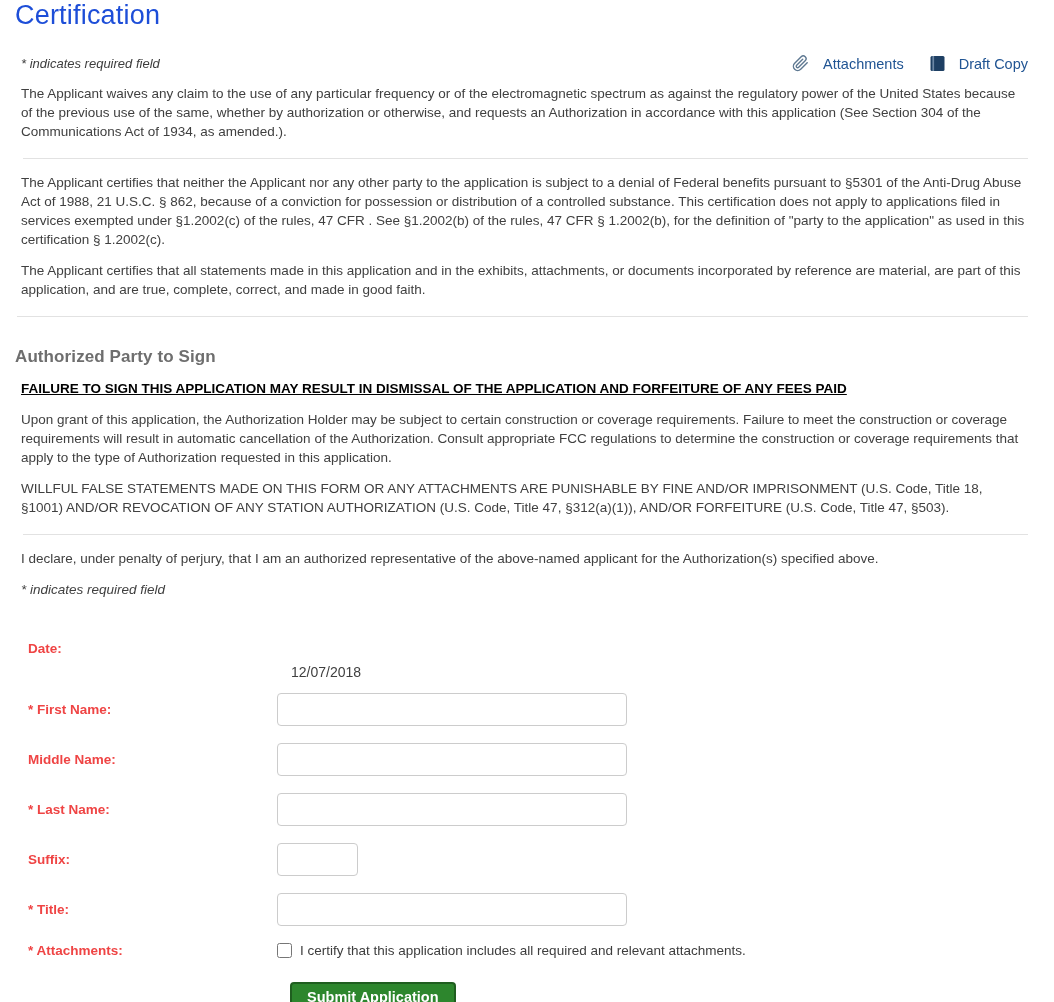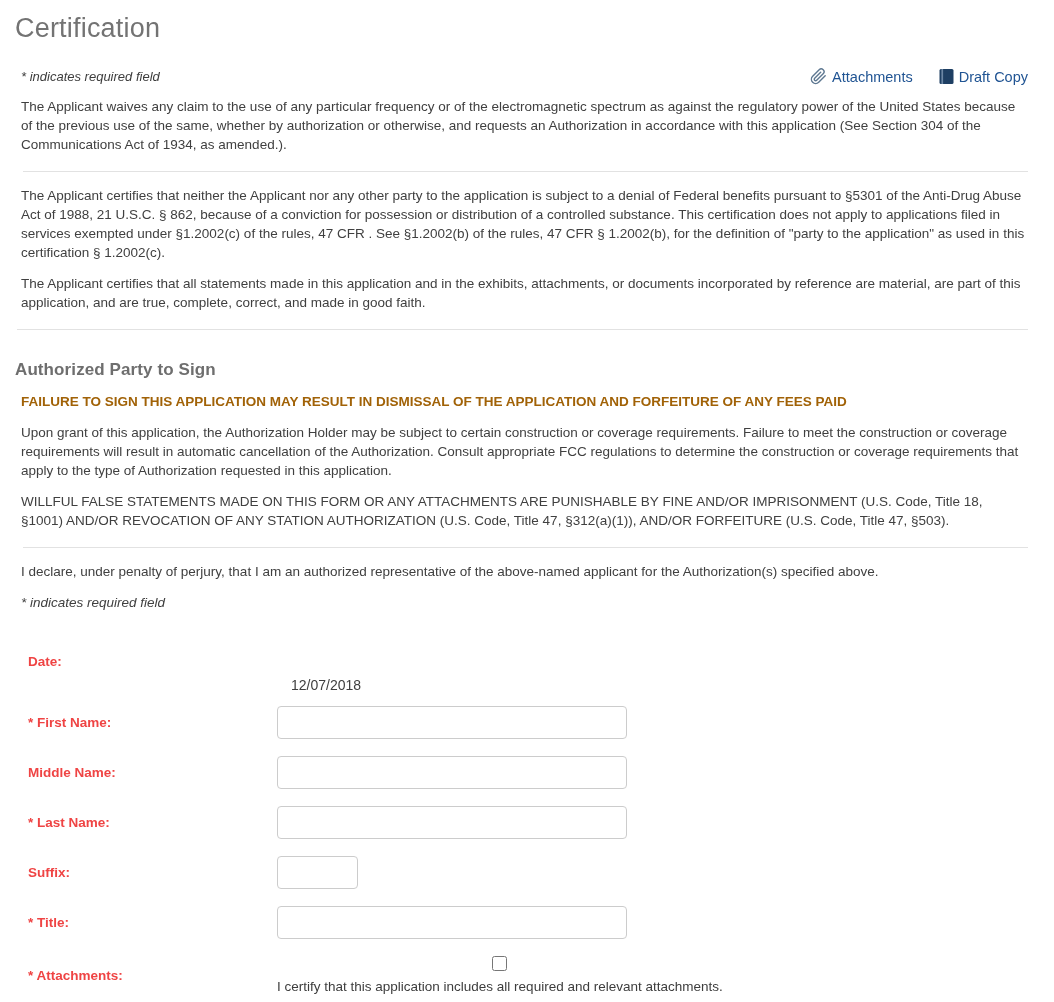--- a/index.html
+++ b/index.html
@@ -11,43 +11,43 @@
   }
   .page {
     width: 1054px;
     min-height: 1002px;
     padding: 0 26px 10px 15px;
     position: relative;
   }
   .page-title {
     font-size: 27px;
     font-weight: 400;
-    color: #737373;
+    color: #1d4ed8;
     margin: 0;
-    padding-top: 13px;
+    padding-top: 0;
     line-height: 1.15;
     letter-spacing: 0.2px;
   }
   .meta-row {
     display: flex;
     justify-content: space-between;
     align-items: center;
     margin-top: 24px;
     padding-left: 6px;
   }
   .required-note {
     font-style: italic;
     font-size: 13px;
     color: #3d3d3d;
   }
   .toolbar-links { display: flex; gap: 26px; align-items: center; }
   .toolbar-link {
     display: flex;
     align-items: center;
-    gap: 5px;
+    gap: 14px;
     color: #205493;
     font-size: 14.5px;
     text-decoration: none;
     cursor: pointer;
   }
   .icon { display: inline-flex; align-items: center; }
 
   .section-heading {
     font-size: 17px;
     font-weight: 700;
@@ -56,21 +56,21 @@
     letter-spacing: 0.1px;
   }
   .indent { padding-left: 6px; }
   .body-text {
     font-size: 13.5px;
     line-height: 19px;
     margin: 12px 0;
     color: #404040;
     max-width: 1004px;
   }
-  .bold-text { font-weight: 700; color: #a16207; }
+  .bold-text { font-weight: 700; color: #000000; text-decoration: underline; }
   .divider {
     border: none;
     border-top: 1px solid #e2e2e2;
     margin: 17px 0 14px 2px;
   }
 
   .form-area { margin-top: 18px; padding-left: 0; }
   .form-row {
     display: flex;
     align-items: center;
@@ -97,21 +97,21 @@
     border: 1px solid #cccccc;
     border-radius: 4px;
     padding: 0 8px;
     font-family: "Liberation Sans", sans-serif;
     font-size: 14px;
     color: #333;
     background: #fff;
   }
   .suffix-input { width: 81px; }
   .checkbox-row { align-items: center; }
-  .checkbox-wrap { display: flex; align-items: center; gap: 8px; flex-direction: column; }
+  .checkbox-wrap { display: flex; align-items: center; gap: 8px; }
   .checkbox {
     width: 15px; height: 15px;
     margin: 0;
     cursor: pointer;
   }
   .checkbox-text { font-size: 13.5px; color: #3d3d3d; }
   .submit-button {
     display: inline-block;
     margin: 7px 0 16px 275px;
     background: #2d862d;

